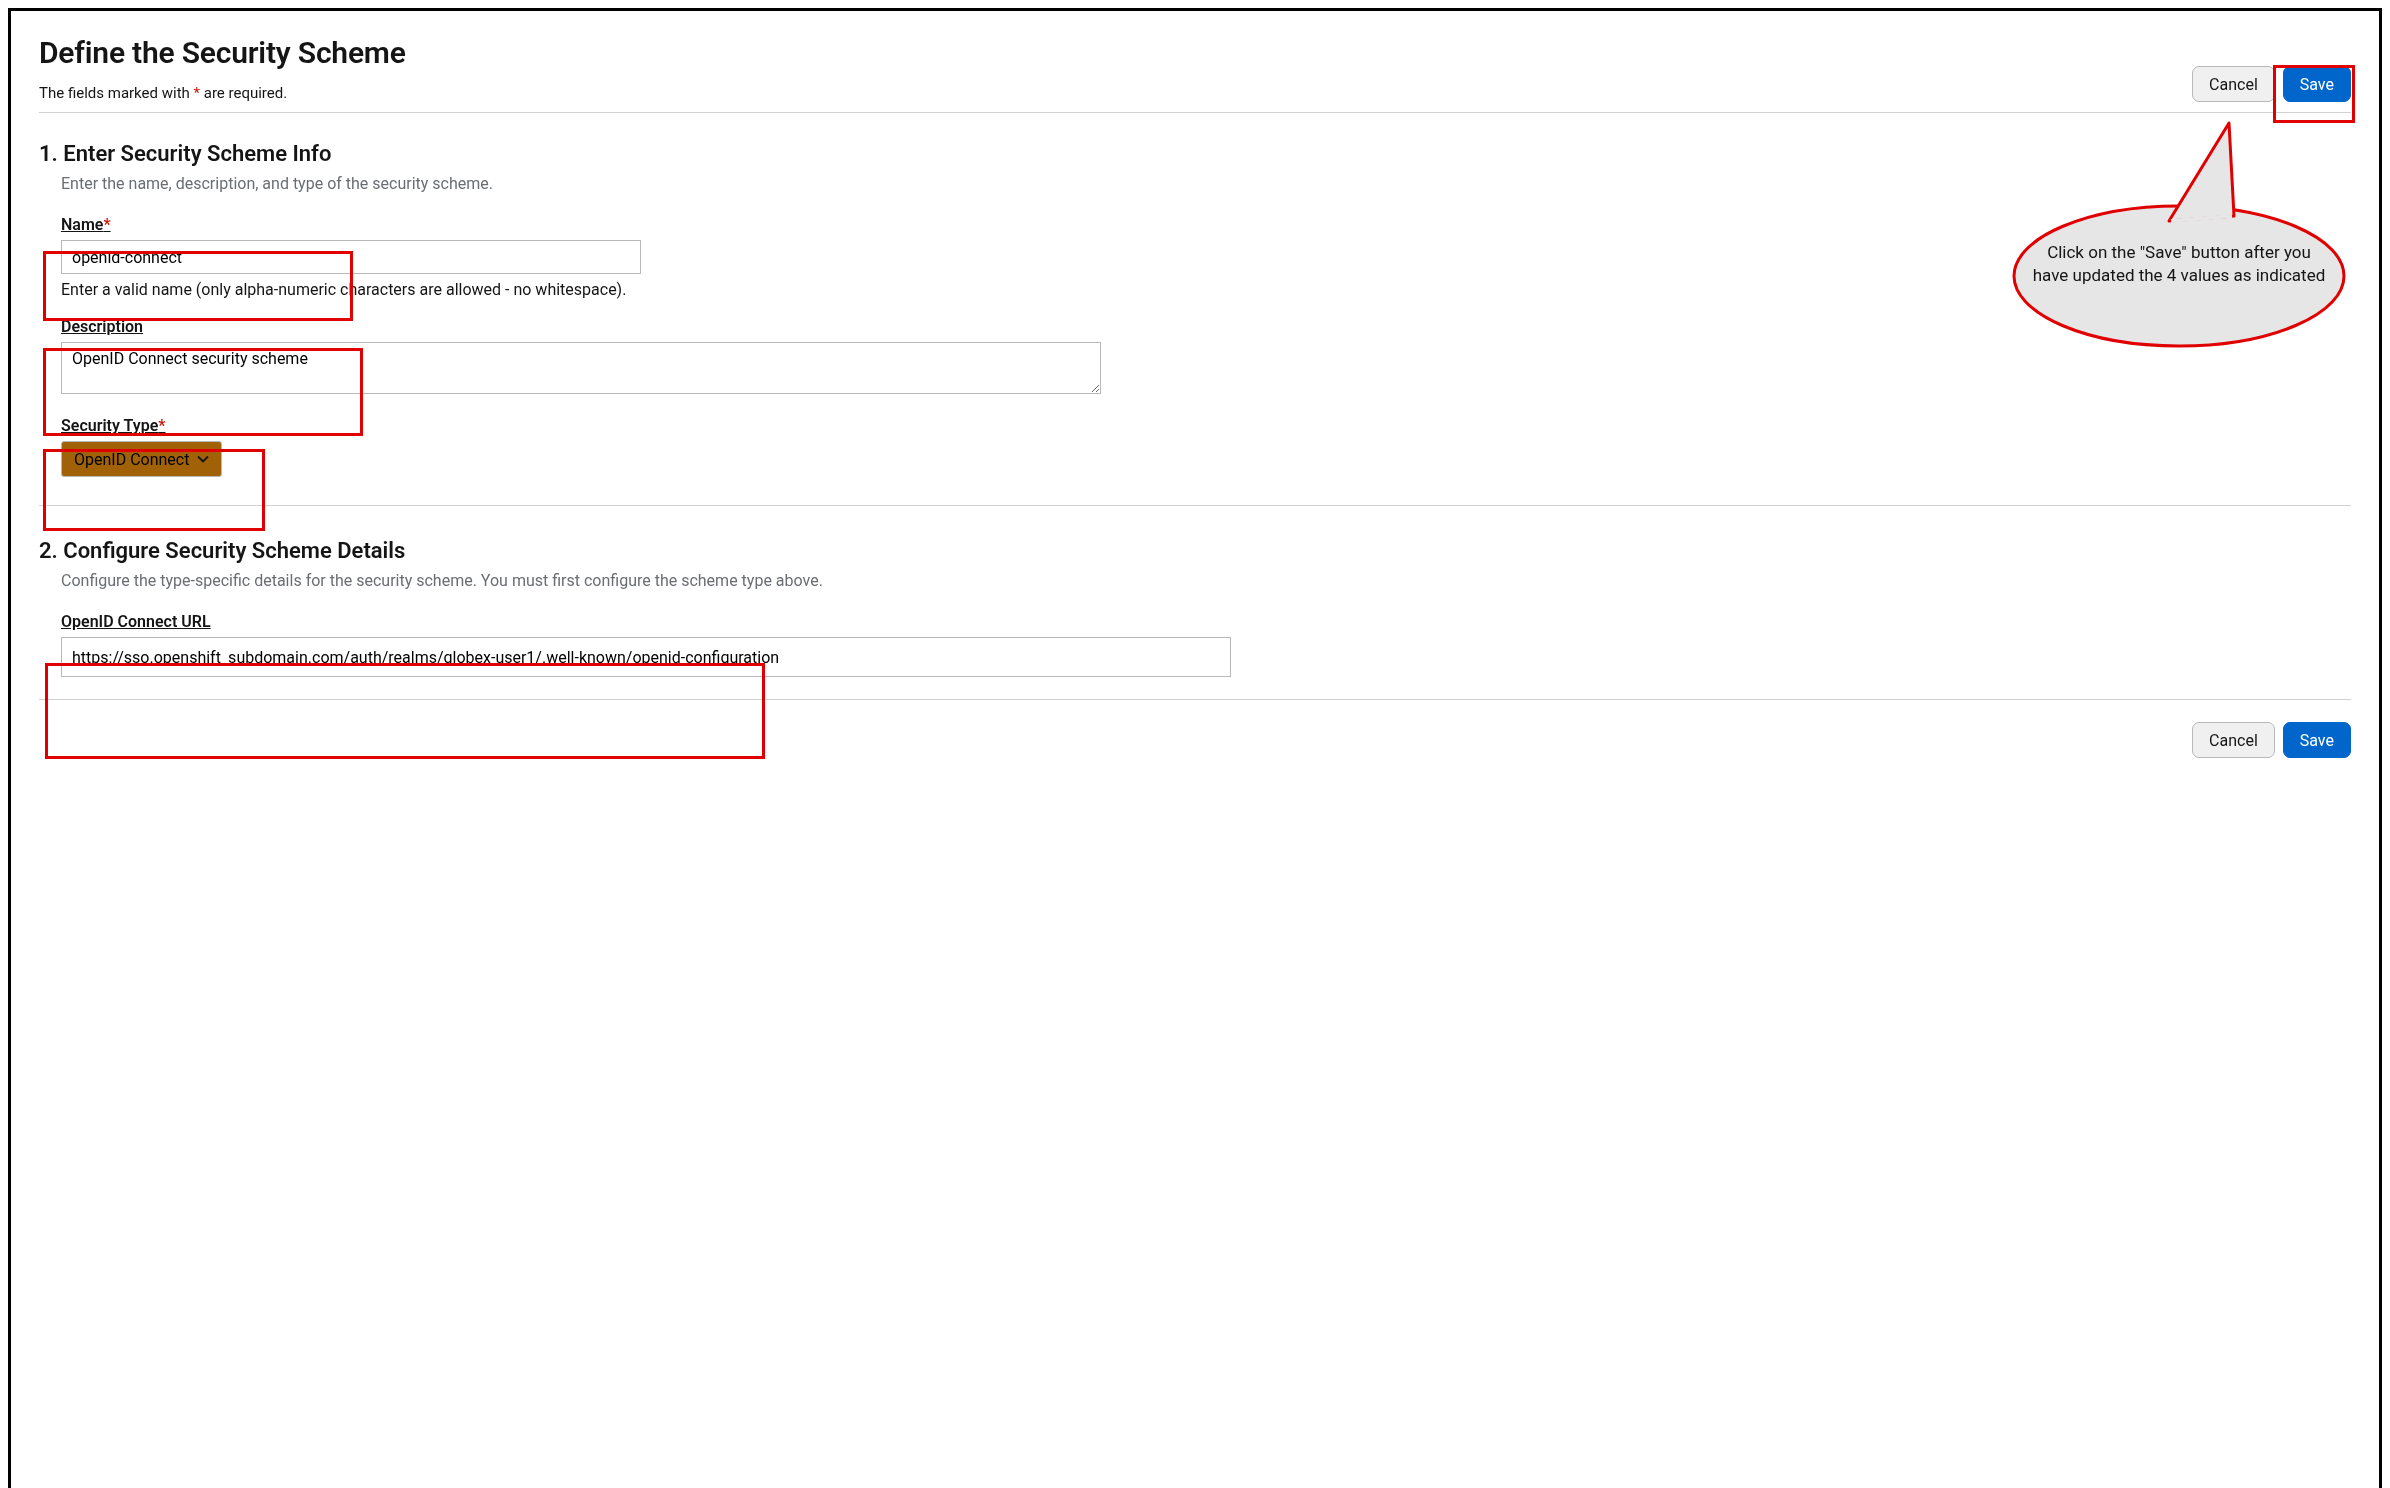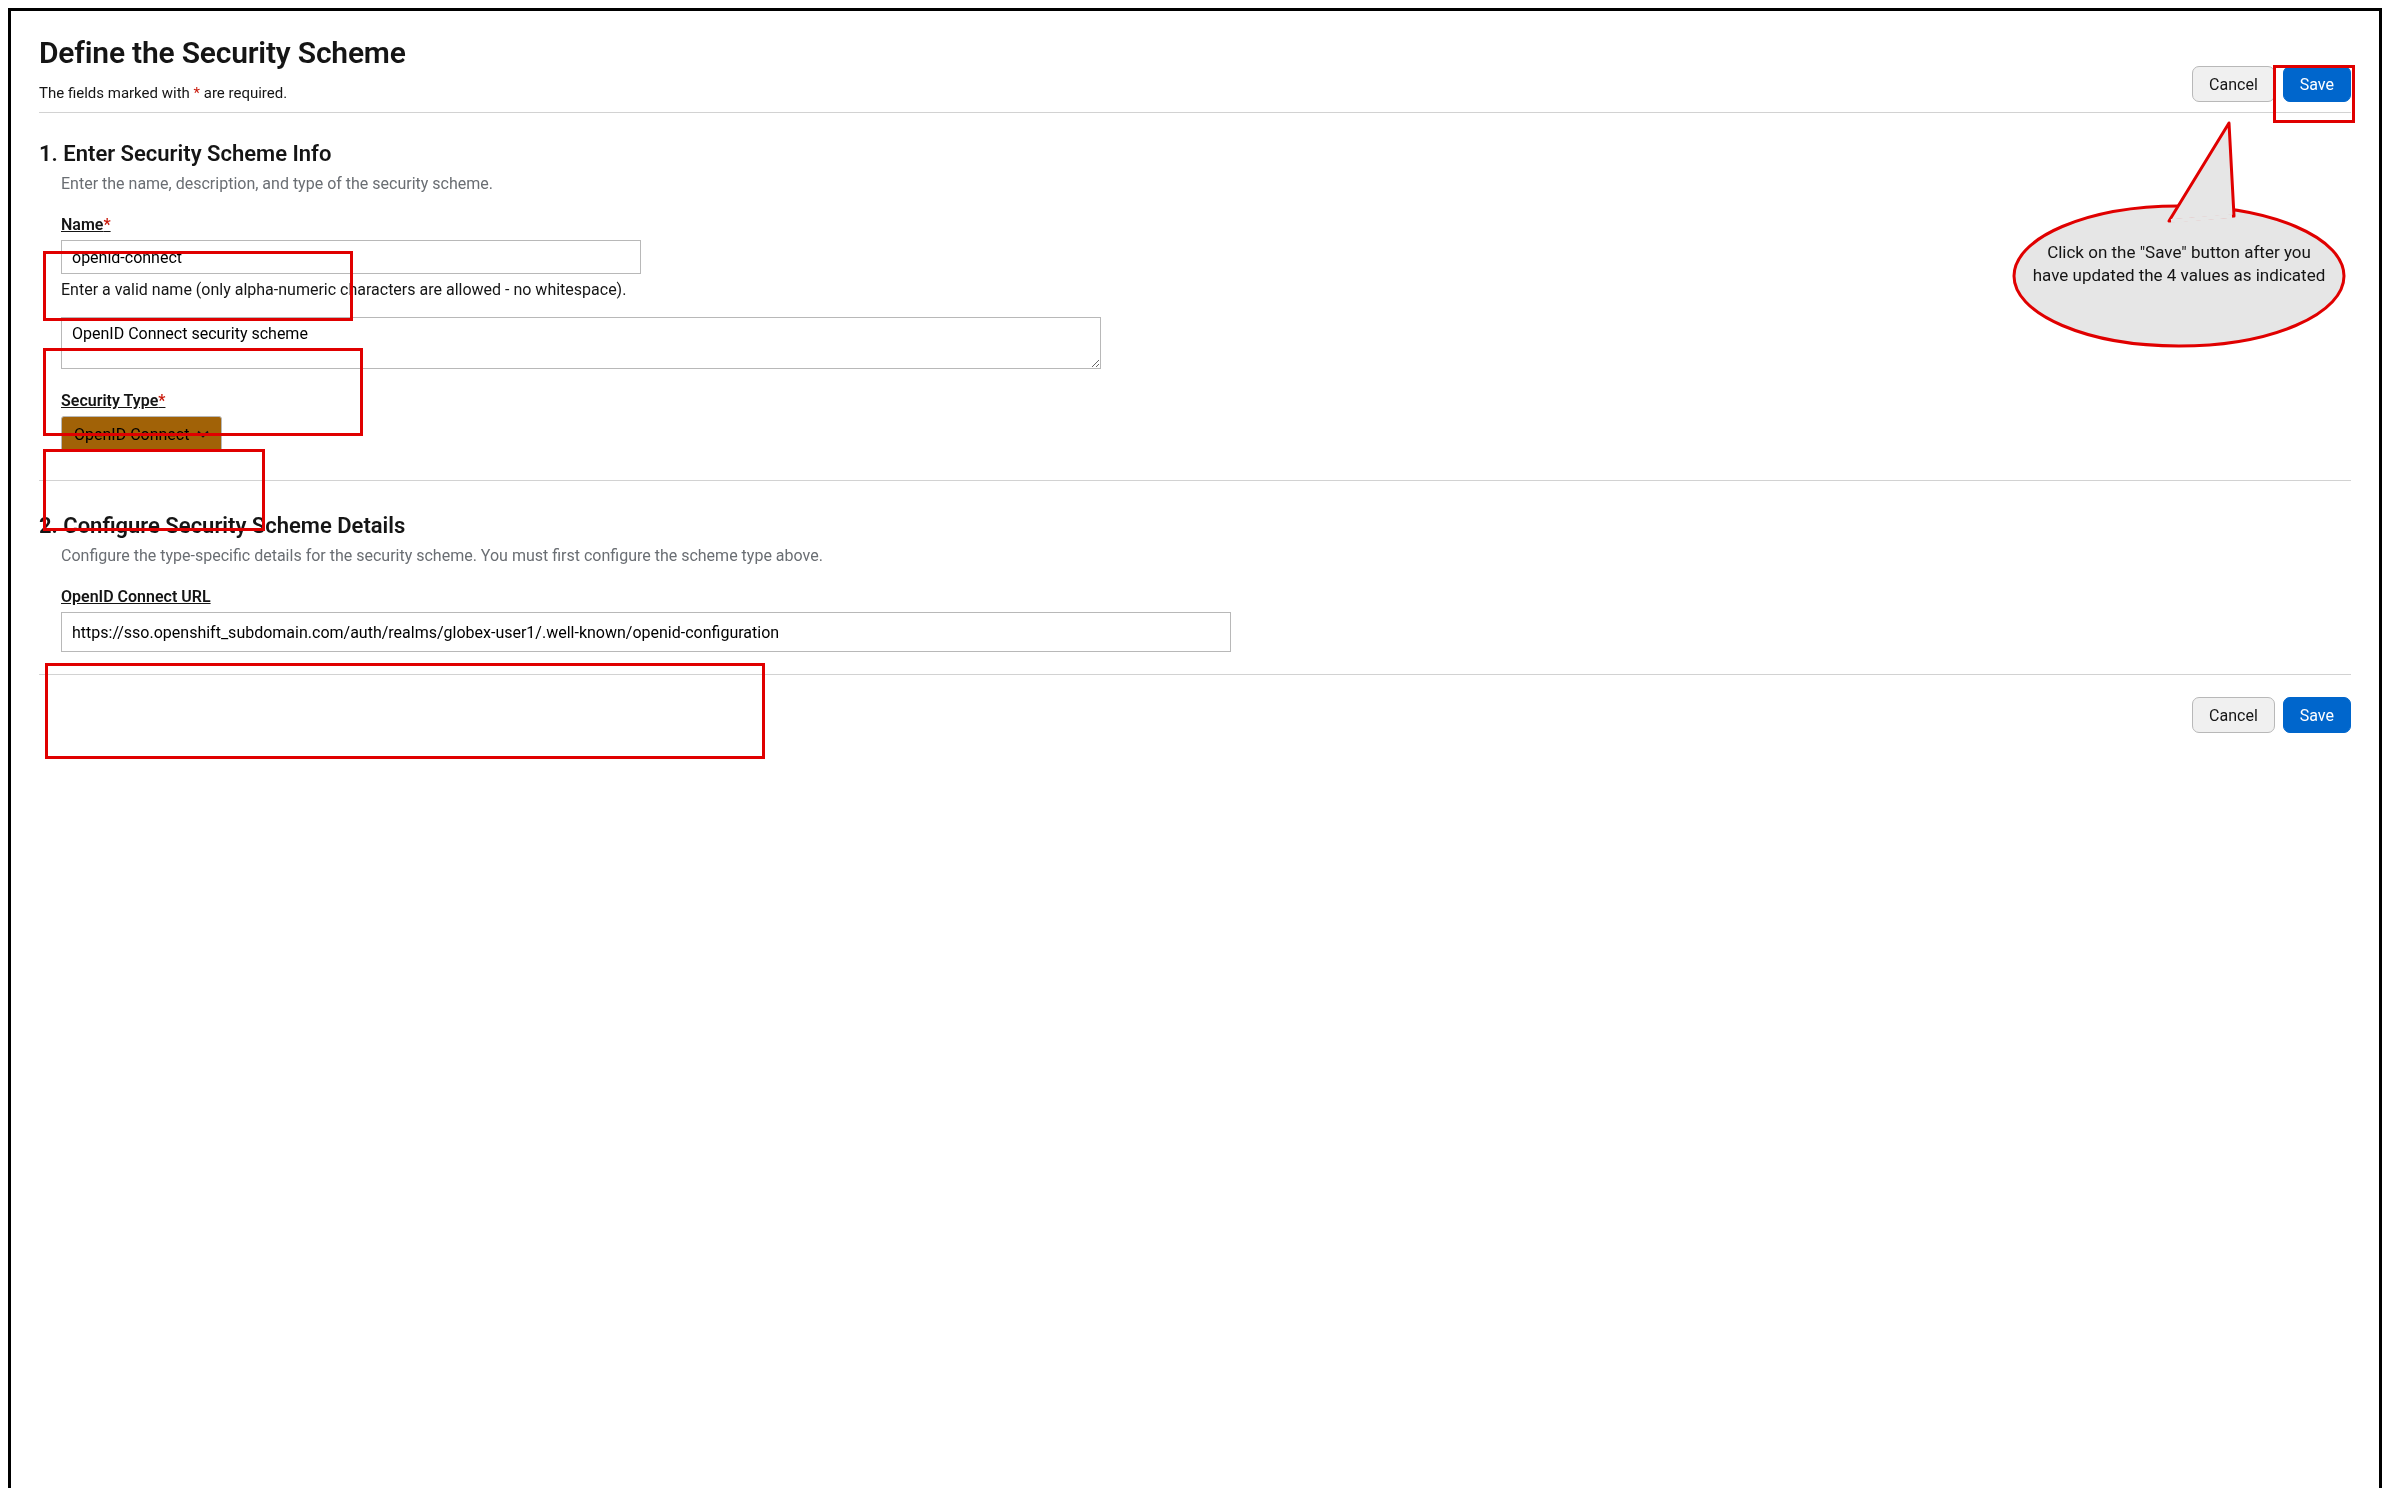--- a/index.html
+++ b/index.html
@@ -197,20 +197,21 @@
 
   <div class="form-group">
     <label class="form-label">
       <span>Name</span><span class="ast">*</span>
     </label>
     <input type="text" class="text-input" value="openid-connect" style="">
     <div class="help-text">Enter a valid name (only alpha-numeric characters are allowed - no whitespace).</div>
   </div>
 
   <div class="form-group">
+    <label class="form-label">Description</label>
     <textarea class="textarea-input" style="">OpenID Connect security scheme</textarea>
   </div>
 
   <div class="form-group">
     <label class="form-label">
       <span>Security Type</span><span class="ast">*</span>
     </label>
     <button class="select-btn">
       <span>OpenID Connect</span>
       <span>

